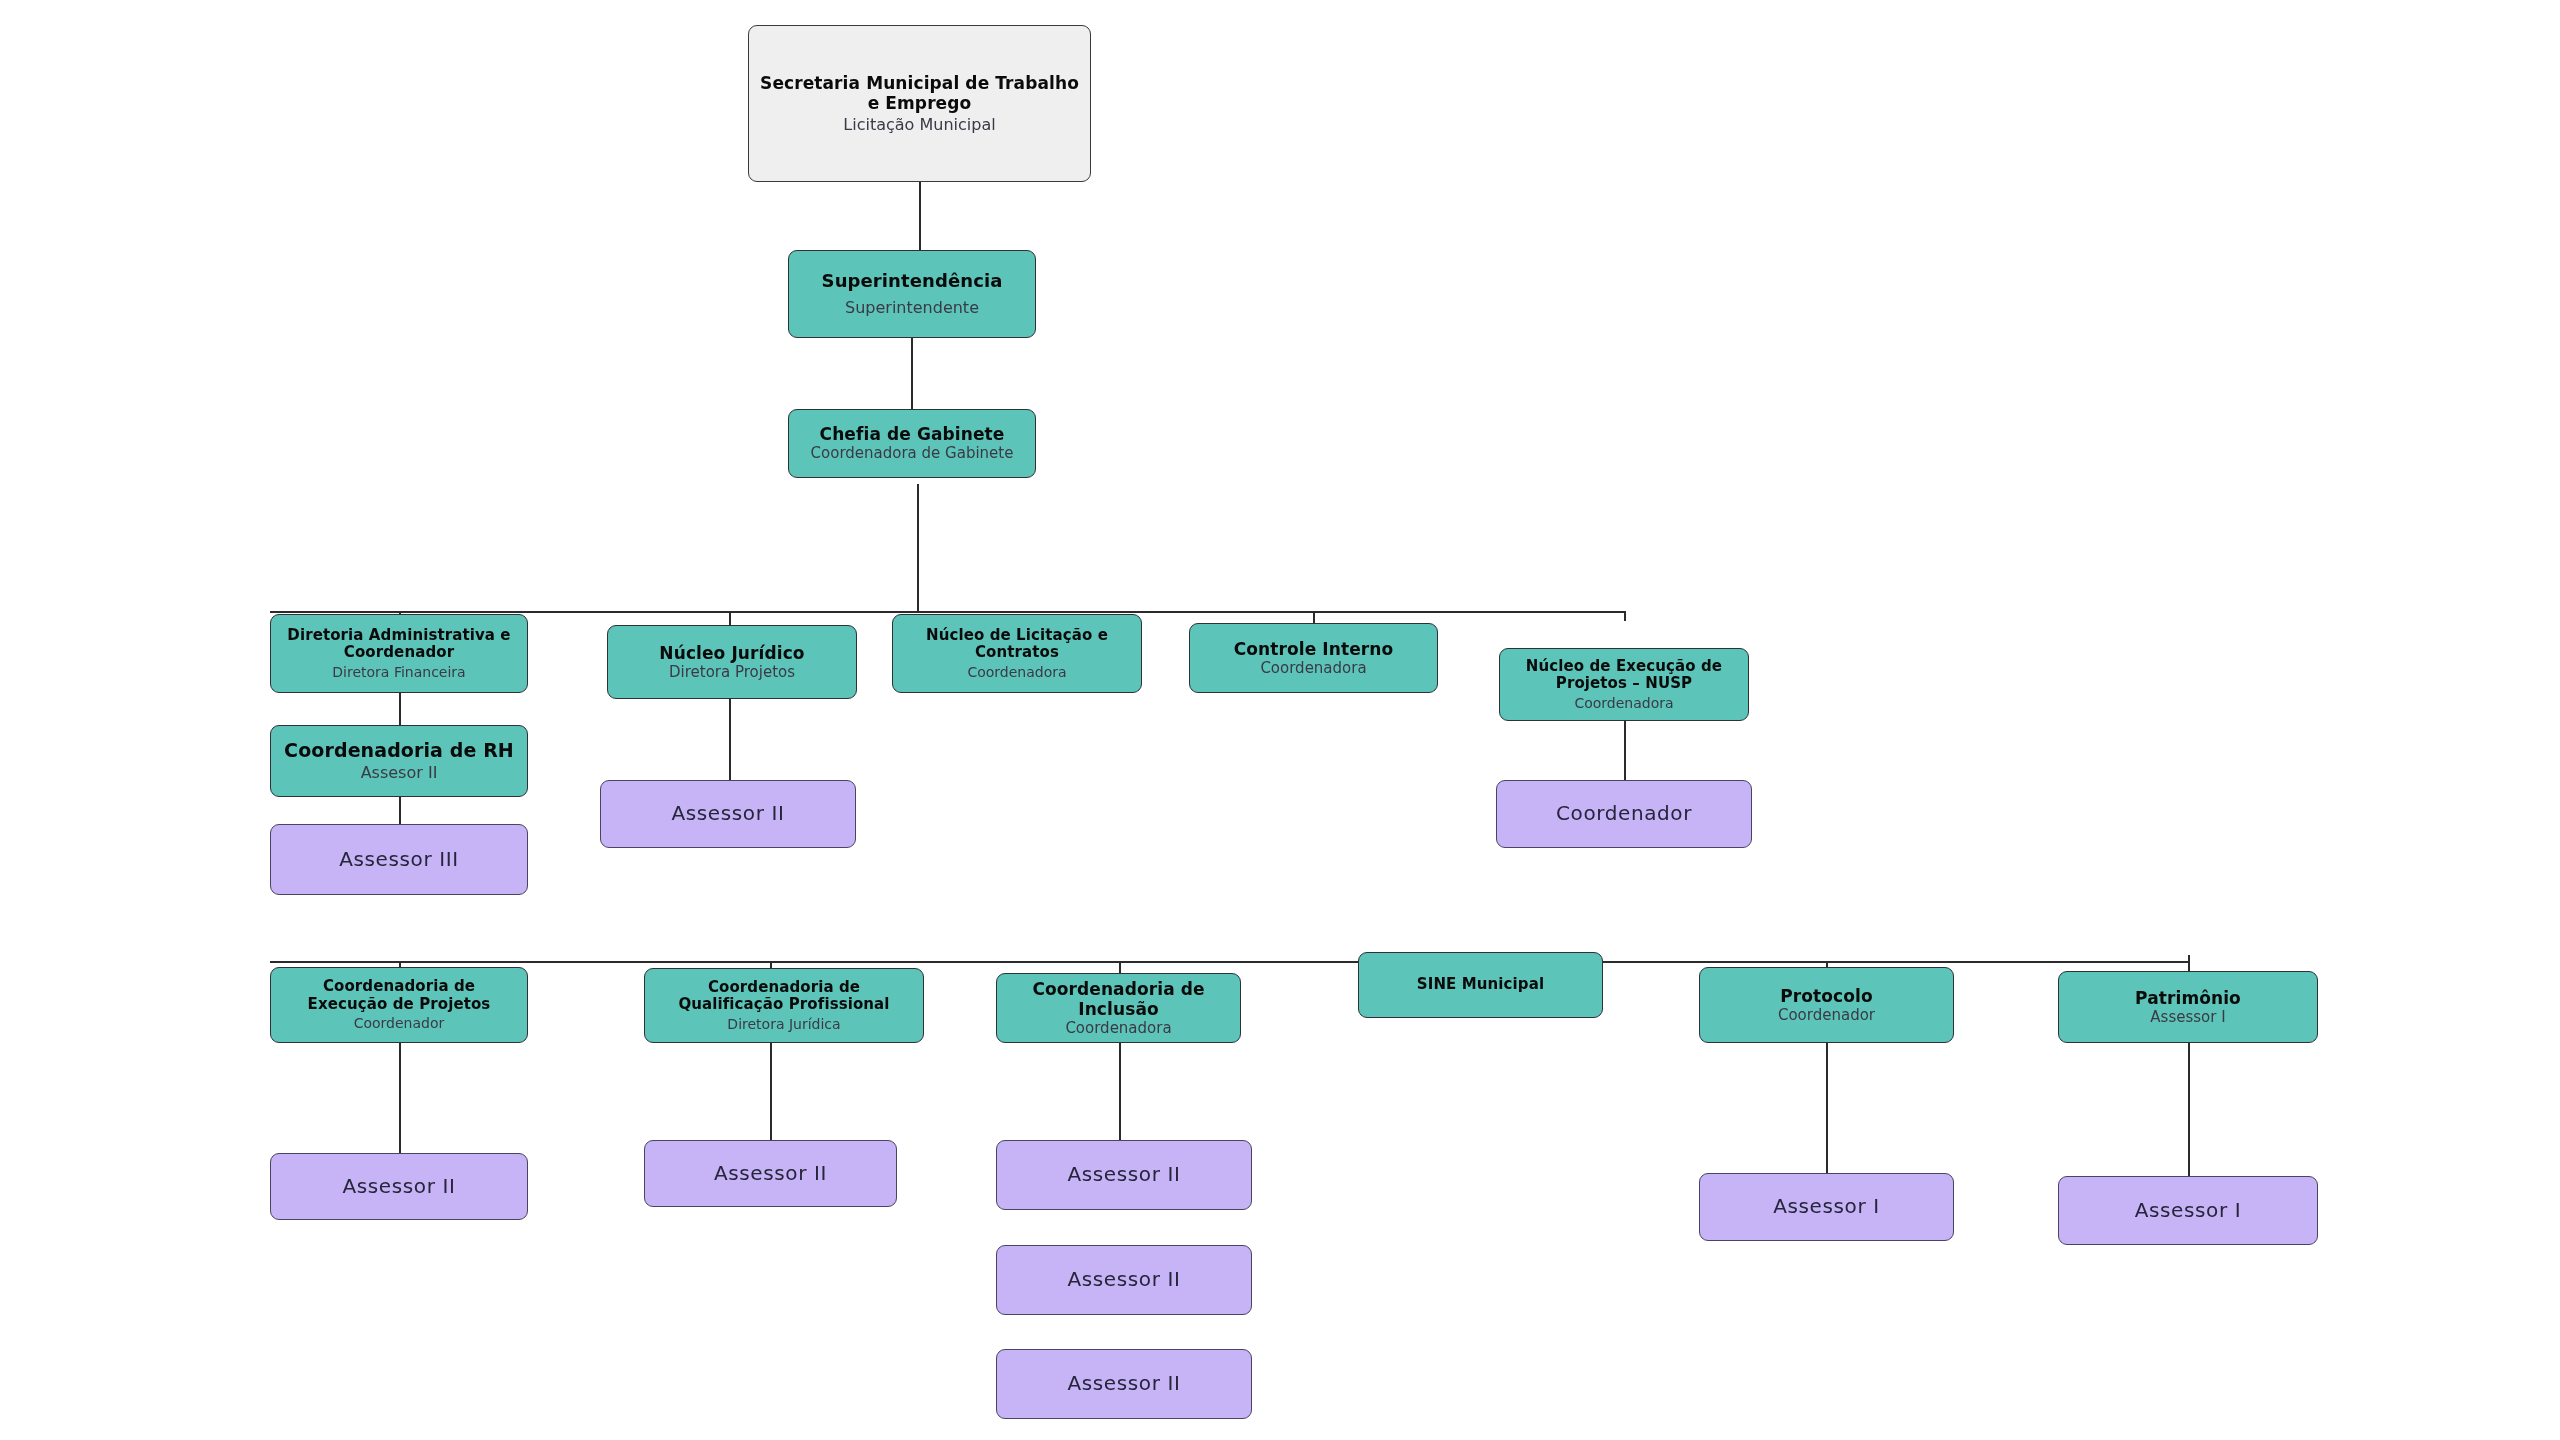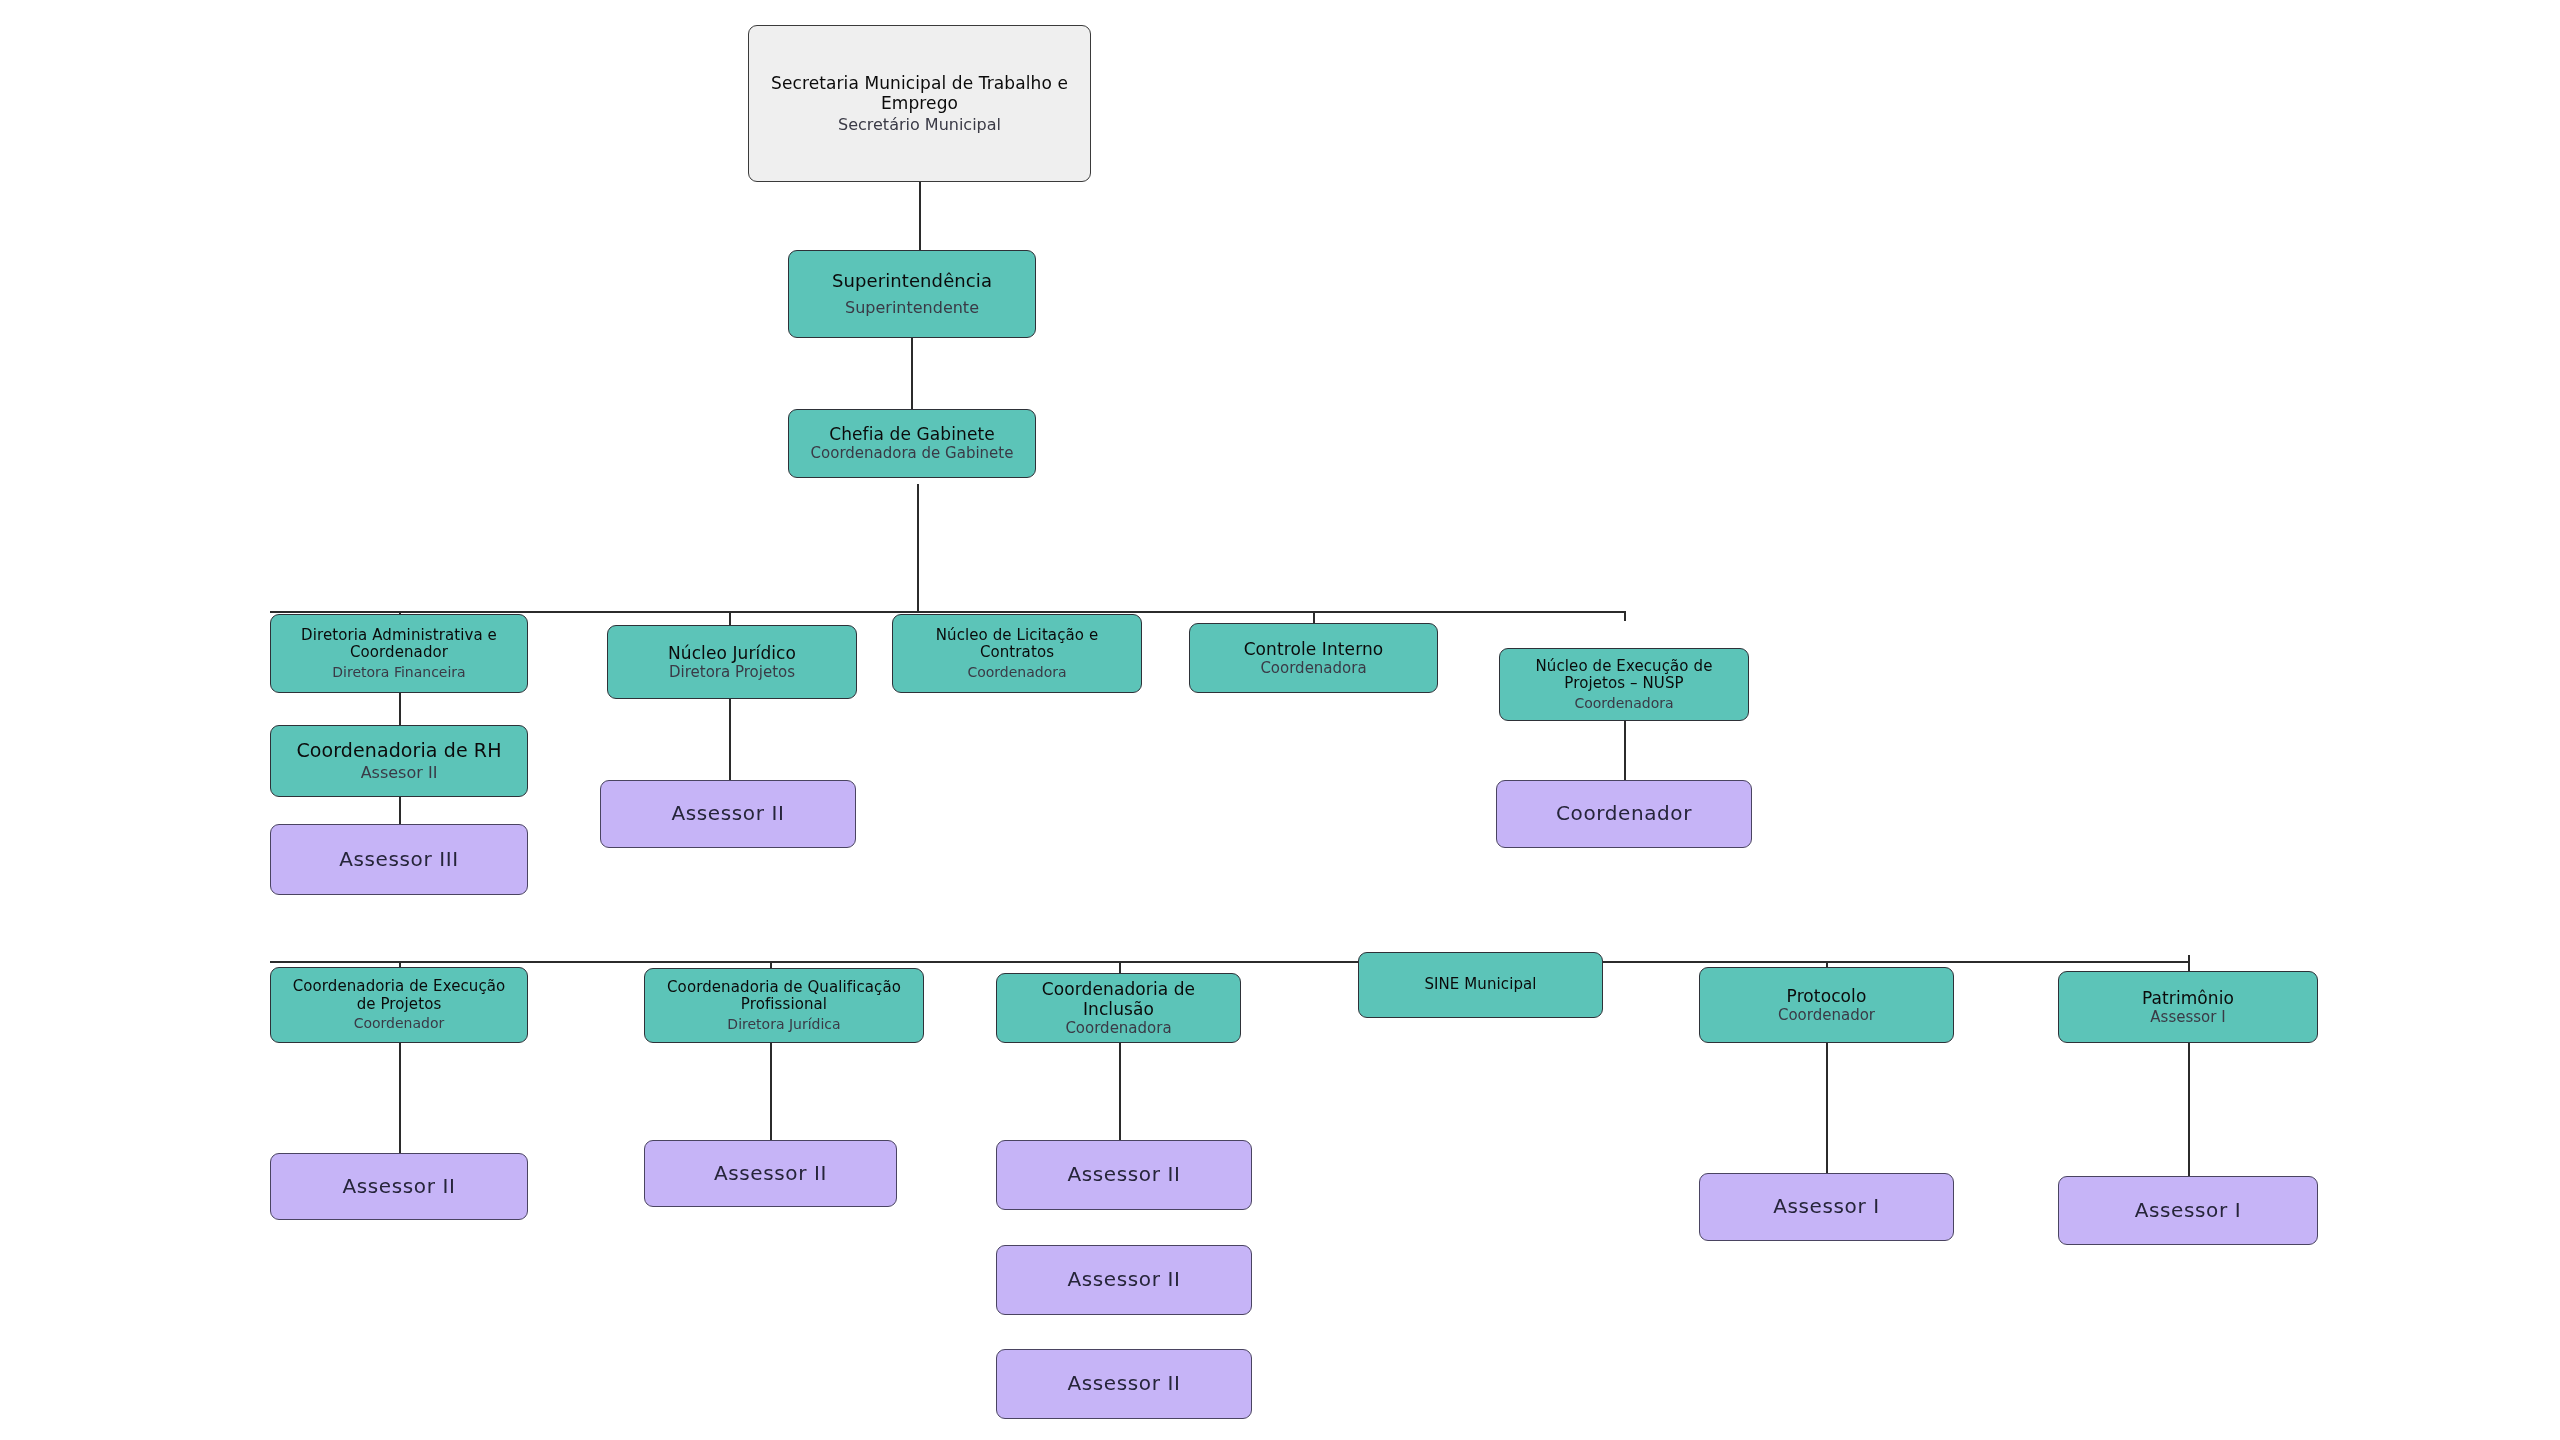--- a/index.html
+++ b/index.html
@@ -37,21 +37,21 @@
     border-radius: 9px;
     display: flex;
     flex-direction: column;
     align-items: center;
     justify-content: center;
     text-align: center;
     padding: 4px 10px;
     line-height: 1.18;
   }
   .node .title {
-    font-weight: normal;
+    font-weight: bold;
     color: #0b0b0b;
     letter-spacing: .1px;
   }
   .node .subtitle {
     color: #3a3a46;
     font-weight: normal;
   }
 
   
   .node.root {
@@ -126,21 +126,21 @@
   <div class="conn v" style="left:2188px; top:955px; height:16px;"></div>
 
   <div class="conn v" style="left:399px; top:1043px; height:110px;"></div>
   <div class="conn v" style="left:770px; top:1043px; height:97px;"></div>
   <div class="conn v" style="left:1119px; top:1043px; height:97px;"></div>
   <div class="conn v" style="left:1826px; top:1043px; height:130px;"></div>
   <div class="conn v" style="left:2188px; top:1043px; height:133px;"></div>
 
   <div class="node root big" style="left:748px; top:25px; width:343px; height:157px;">
     <div class="title">Secretaria Municipal de Trabalho e Emprego</div>
-    <div class="subtitle">Secretário Municipal</div>
+    <div class="subtitle">Licitação Municipal</div>
   </div>
 
   <div class="node unit big" style="left:788px; top:250px; width:248px; height:88px;">
     <div class="title">Superintendência</div>
     <div class="subtitle">Superintendente</div>
   </div>
 
   <div class="node unit mid" style="left:788px; top:409px; width:248px; height:69px;">
     <div class="title">Chefia de Gabinete</div>
     <div class="subtitle">Coordenadora de Gabinete</div>

